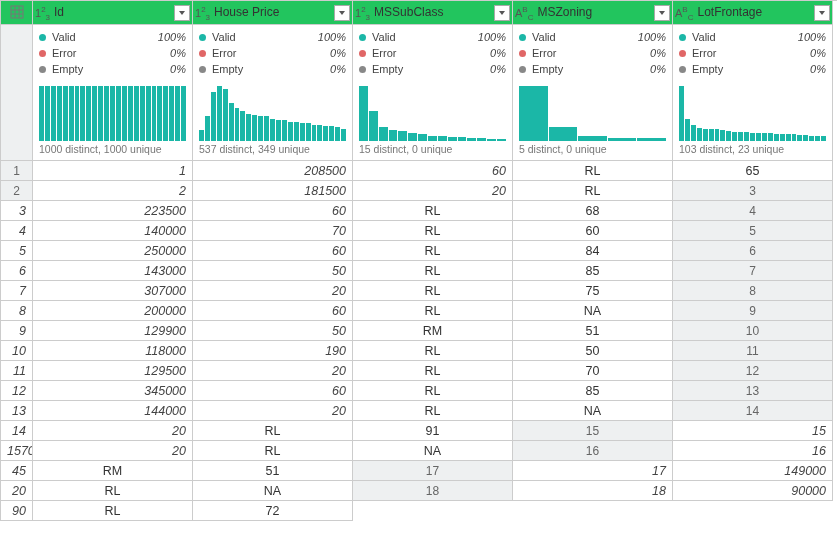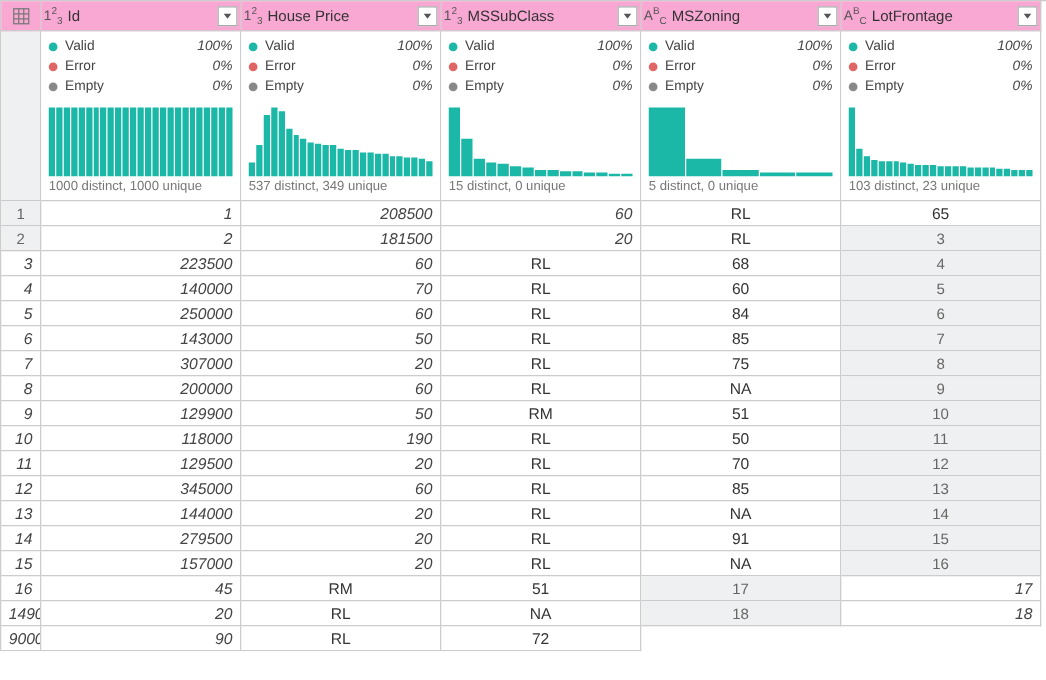--- a/index.html
+++ b/index.html
@@ -18,24 +18,24 @@
     border-left: 1px solid #ccc;
   }
   .cell {
     border-right: 1px solid #ccc;
     border-bottom: 1px solid #ccc;
     overflow: hidden;
     white-space: nowrap;
   }
   
   .hdr {
-    background: #f9a8d4;
+    background: #22c55e;
     height: 24px;
     display: flex;
-    align-items: center;
+    align-items: flex-start;
     padding: 4px 2px;
     position: relative;
   }
   .hdr.corner {
     justify-content: center;
   }
   .table-icon {
     width: 14px; height: 14px;
     display: inline-block;
   }
@@ -456,21 +456,20 @@
     <div class="cell dcell txt">RL</div>
     <div class="cell dcell txt">85</div>
     <div class="cell rownum">13</div>
     <div class="cell dcell num">13</div>
     <div class="cell dcell num">144000</div>
     <div class="cell dcell num">20</div>
     <div class="cell dcell txt">RL</div>
     <div class="cell dcell txt">NA</div>
     <div class="cell rownum">14</div>
     <div class="cell dcell num">14</div>
-    <div class="cell dcell num">279500</div>
     <div class="cell dcell num">20</div>
     <div class="cell dcell txt">RL</div>
     <div class="cell dcell txt">91</div>
     <div class="cell rownum">15</div>
     <div class="cell dcell num">15</div>
     <div class="cell dcell num">157000</div>
     <div class="cell dcell num">20</div>
     <div class="cell dcell txt">RL</div>
     <div class="cell dcell txt">NA</div>
     <div class="cell rownum">16</div>

